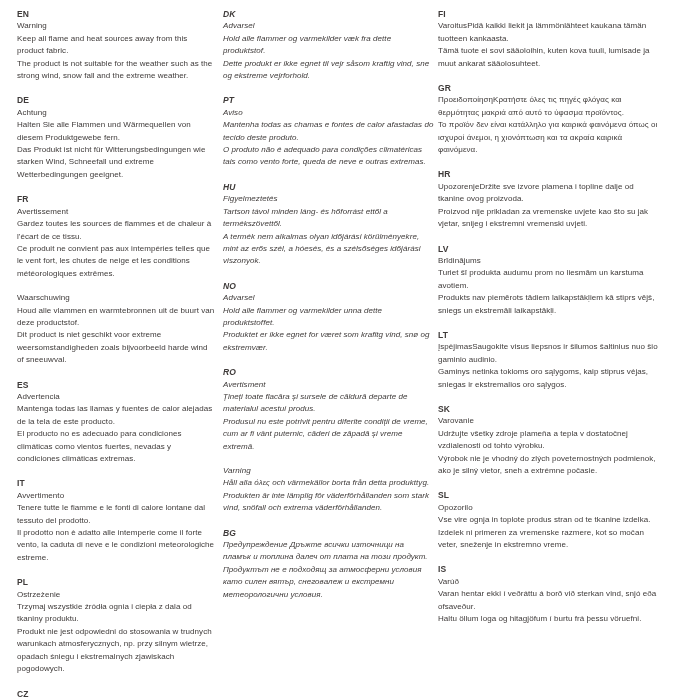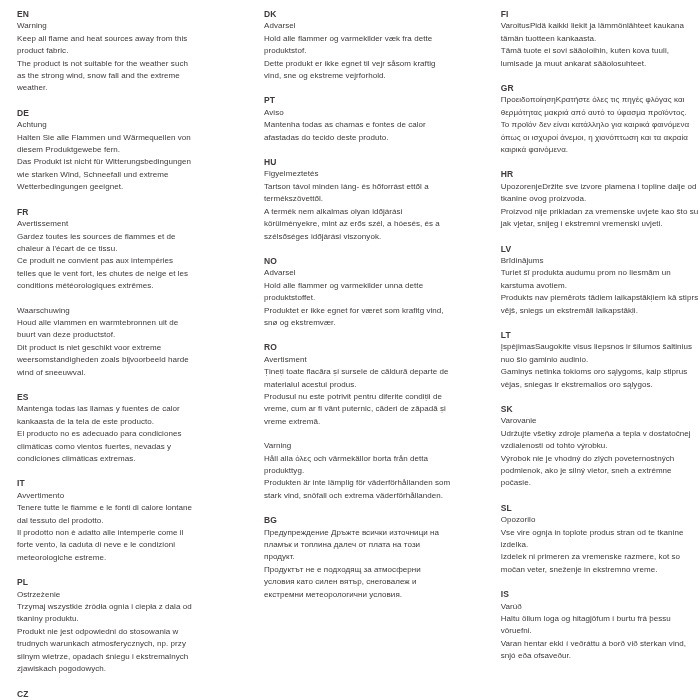--- a/index.html
+++ b/index.html
@@ -15,27 +15,26 @@
     color: #3e3a39;
     -webkit-font-smoothing: antialiased;
   }
   .page {
     display: flex;
     align-items: flex-start;
     padding-top: 8px;
     box-sizing: border-box;
     width: 700px;
     height: 700px;
-    gap: 45px;
   }
   .col {
     box-sizing: border-box;
   }
   .col-1 { width: 199px; margin-left: 17px; }
-  .col-2 { width: 211px; margin-left: 25px; }
+  .col-2 { width: 211px; margin-left: 7px; font-style: italic; }
   .col-3 { width: 224px; margin-left: 4px; }
   .lang-section {
     margin-bottom: 12px;
   }
   .lang-code {
     font-weight: bold;
     font-size: 8.5px;
     line-height: 12.4px;
     letter-spacing: 0.1px;
   }
@@ -68,21 +67,22 @@
         <div class="lang-para">Gardez toutes les sources de flammes et de chaleur à l'écart de ce tissu.</div>
         <div class="lang-para">Ce produit ne convient pas aux intempéries telles que le vent fort, les chutes de neige et les conditions météorologiques extrêmes.</div>
       </div>
       <div class="lang-section">
         <div class="lang-para">Waarschuwing</div>
         <div class="lang-para">Houd alle vlammen en warmtebronnen uit de buurt van deze productstof.</div>
         <div class="lang-para">Dit product is niet geschikt voor extreme weersomstandigheden zoals bijvoorbeeld harde wind of sneeuwval.</div>
       </div>
       <div class="lang-section">
         <div class="lang-code">ES</div>
-        <div class="lang-para">Mantenga todas las llamas y fuentes de calor kankaasta de la tela de este producto.</div>
+        <div class="lang-para">Advertencia</div>
+        <div class="lang-para">Mantenga todas las llamas y fuentes de calor alejadas de la tela de este producto.</div>
         <div class="lang-para">El producto no es adecuado para condiciones climáticas como vientos fuertes, nevadas y condiciones climáticas extremas.</div>
       </div>
       <div class="lang-section">
         <div class="lang-code">IT</div>
         <div class="lang-para">Avvertimento</div>
         <div class="lang-para">Tenere tutte le fiamme e le fonti di calore lontane dal tessuto del prodotto.</div>
         <div class="lang-para">Il prodotto non è adatto alle intemperie come il forte vento, la caduta di neve e le condizioni meteorologiche estreme.</div>
       </div>
       <div class="lang-section">
         <div class="lang-code">PL</div>
@@ -98,20 +98,21 @@
       <div class="lang-section">
         <div class="lang-code">DK</div>
         <div class="lang-para">Advarsel</div>
         <div class="lang-para">Hold alle flammer og varmekilder væk fra dette produktstof.</div>
         <div class="lang-para">Dette produkt er ikke egnet til vejr såsom kraftig vind, sne og ekstreme vejrforhold.</div>
       </div>
       <div class="lang-section">
         <div class="lang-code">PT</div>
         <div class="lang-para">Aviso</div>
         <div class="lang-para">Mantenha todas as chamas e fontes de calor afastadas do tecido deste produto.</div>
+        <div class="lang-para">O produto não é adequado para condições climatéricas tais como vento forte, queda de neve e outras extremas.</div>
       </div>
       <div class="lang-section">
         <div class="lang-code">HU</div>
         <div class="lang-para">Figyelmeztetés</div>
         <div class="lang-para">Tartson távol minden láng- és hőforrást ettől a termékszövettől.</div>
         <div class="lang-para">A termék nem alkalmas olyan időjárási körülményekre, mint az erős szél, a hóesés, és a szélsőséges időjárási viszonyok.</div>
       </div>
       <div class="lang-section">
         <div class="lang-code">NO</div>
         <div class="lang-para">Advarsel</div>
@@ -170,17 +171,17 @@
       </div>
       <div class="lang-section">
         <div class="lang-code">SL</div>
         <div class="lang-para">Opozorilo</div>
         <div class="lang-para">Vse vire ognja in toplote produs stran od te tkanine izdelka.</div>
         <div class="lang-para">Izdelek ni primeren za vremenske razmere, kot so močan veter, sneženje in ekstremno vreme.</div>
       </div>
       <div class="lang-section">
         <div class="lang-code">IS</div>
         <div class="lang-para">Varúð</div>
+        <div class="lang-para">Varan hentar ekki í veðráttu á borð við sterkan vind, snjó eða ofsaveður.</div>
         <div class="lang-para">Haltu öllum loga og hitagjöfum í burtu frá þessu vöruefni.</div>
-        <div class="lang-para">Varan hentar ekki í veðráttu á borð við sterkan vind, snjó eða ofsaveður.</div>
       </div>
     </div>
   </div>
 
 </body></html>

